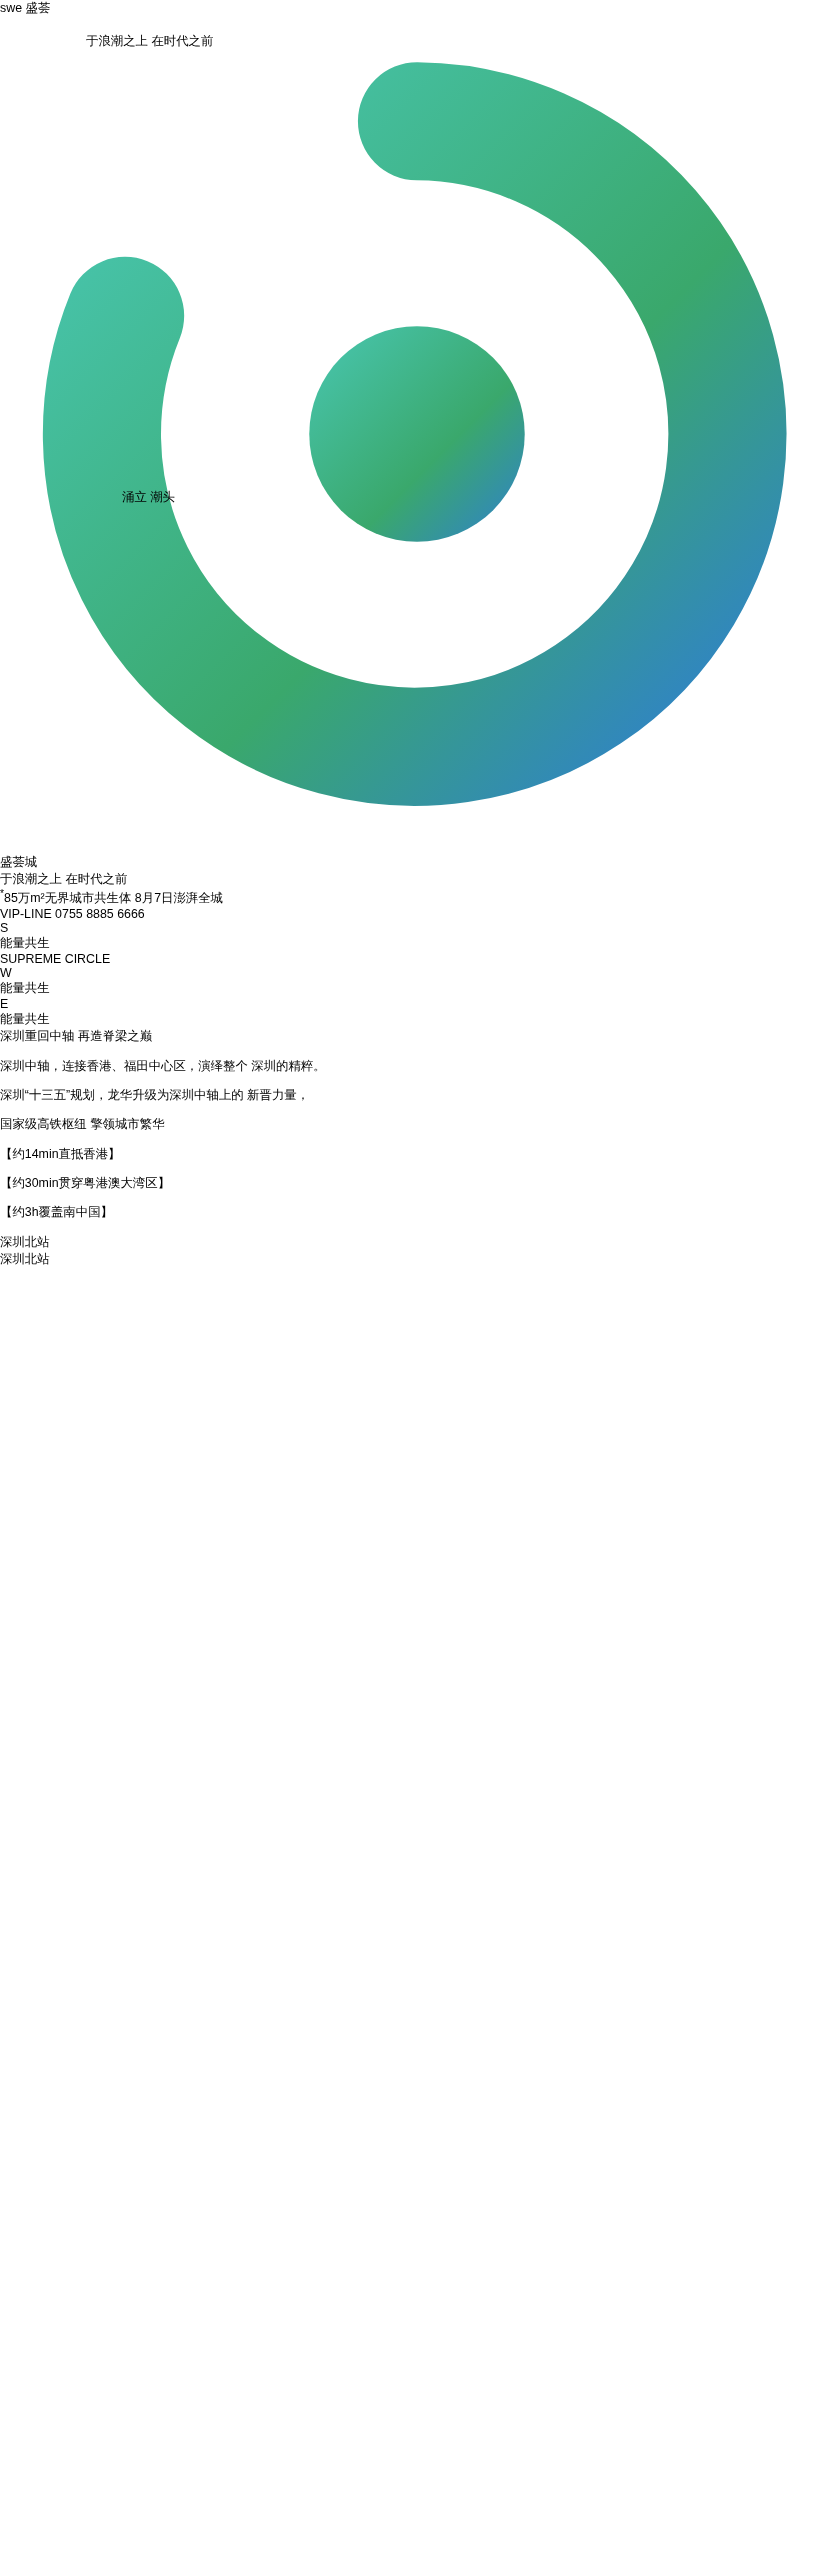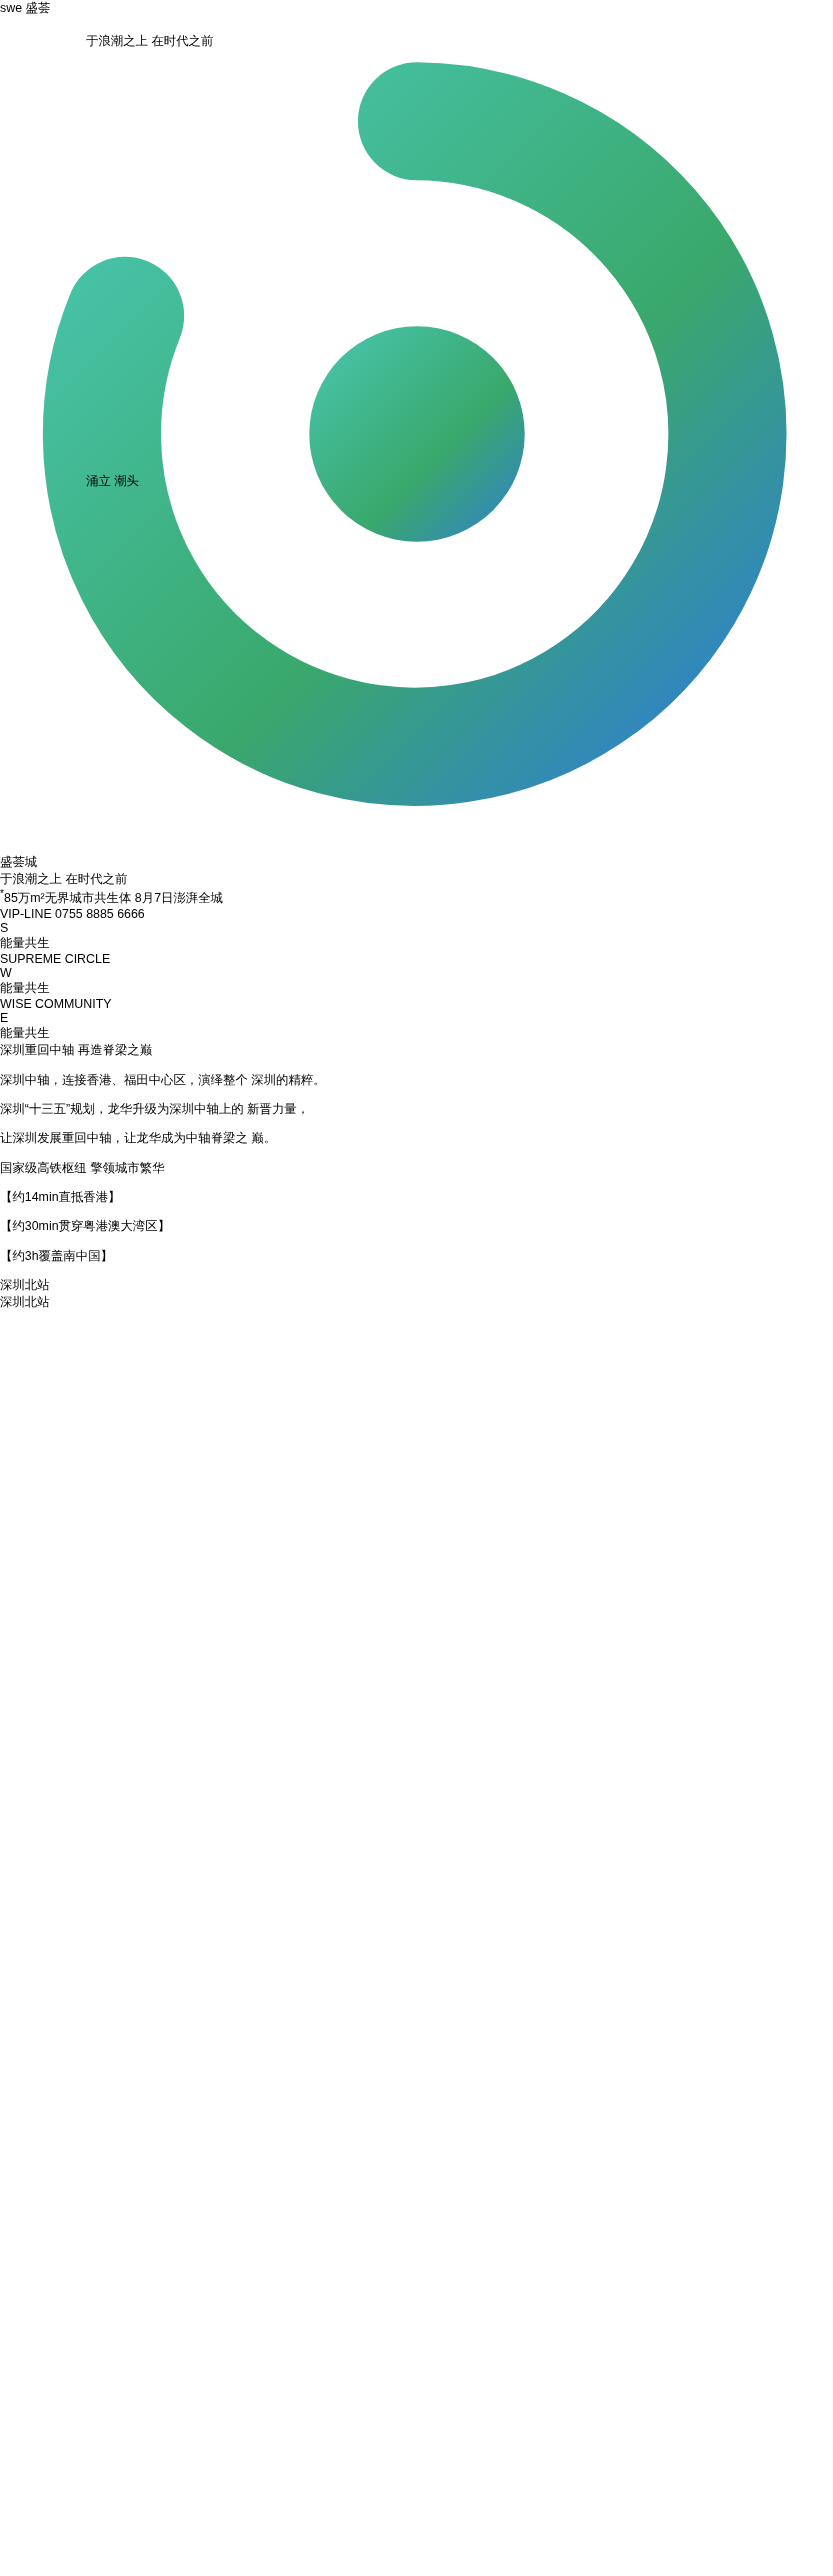--- a/index.html
+++ b/index.html
@@ -4,21 +4,21 @@
 <style>
   html,body{margin:0;padding:0;}
   body{
     width:834px;height:2576px;position:relative;overflow:hidden;
     background:#ffffff;
     font-family:"Liberation Sans","DejaVu Sans",sans-serif;
   }
   
   .sec-header{position:absolute;left:0;right:0;display:flex;align-items:center;height:31px;}
   #hdr1{top:26px;}
-  #hdr2{top:466px;}
+  #hdr2{top:482px;margin-left:36px;}
   .sq{width:23px;height:26px;margin-left:63px;flex:0 0 auto;
       background:linear-gradient(180deg,#efb father:none;}
   .sq{background:linear-gradient(180deg,#eeb78c 0%,#f7d2ae 55%,#fbe7d2 100%);}
   .sec-title{margin-left:29px;font-size:28.6px;font-weight:bold;color:#2e4d85;
              letter-spacing:2.3px;white-space:nowrap;}
   .sec-line{flex:1;height:3.1px;background:#2e4d85;margin-left:36px;margin-right:40px;border-radius:1.5px;}
 
   
   .hero{position:absolute;top:110px;left:43px;width:748px;height:239px;overflow:hidden;
     background:
@@ -207,21 +207,20 @@
   <div class="fine-print"></div>
   <div class="hero-features">
     <div class="feature">
       <div class="ghost g-s">S</div>
       <div class="f-zh">能量共生</div>
       <div class="f-en">SUPREME CIRCLE</div>
     </div>
     <div class="feature">
       <div class="ghost g-w">W</div>
       <div class="f-zh">能量共生</div>
-      <div class="f-en">WISE COMMUNITY</div>
     </div>
     <div class="feature">
       <div class="ghost g-e">E</div>
       <div class="f-zh">能量共生</div>
     </div>
   </div>
 </div>
 
 <div class="sec-header" id="hdr2">
   <div class="sq"></div>
@@ -234,22 +233,20 @@
   <div class="r-body">
     <span class="r-text">深圳重回中轴 再造脊梁之巅</span>
   </div>
 </div>
 
 <div class="article" id="article1">
   <p>深圳中轴，连接香港、福田中心区，演绎整个
 深圳的精粹。</p>
   <p>深圳“十三五”规划，龙华升级为深圳中轴上的
 新晋力量，</p>
-  <p>让深圳发展重回中轴，让龙华成为中轴脊梁之
-巅。</p>
 </div>
 
 <div class="photo" id="cityPhoto">
   <div class="cp-sky"></div>
   <div class="cp-cloud c1"></div>
   <div class="cp-cloud c2"></div>
   <div class="cp-cloud c3"></div>
   <div class="cp-glow"></div>
   <div class="cp-ridge"></div>
   <div class="cp-city"></div>

